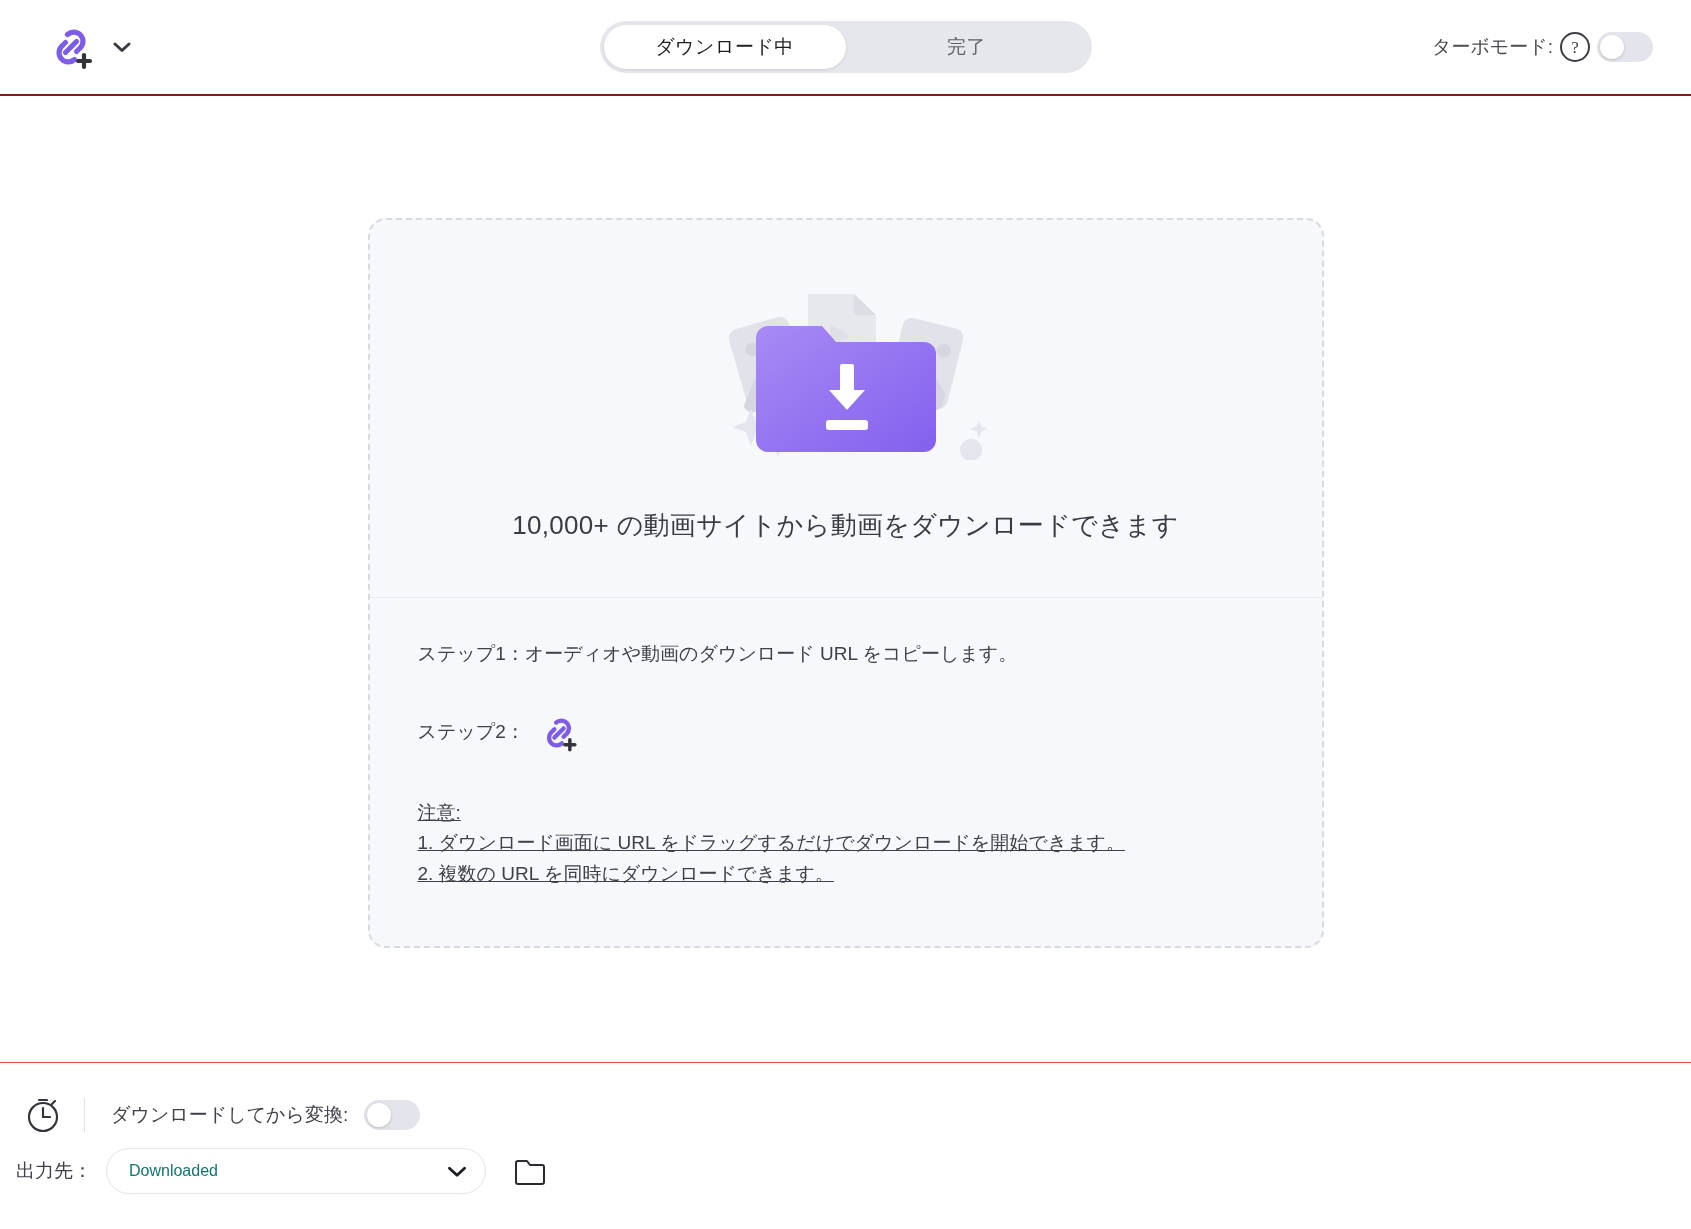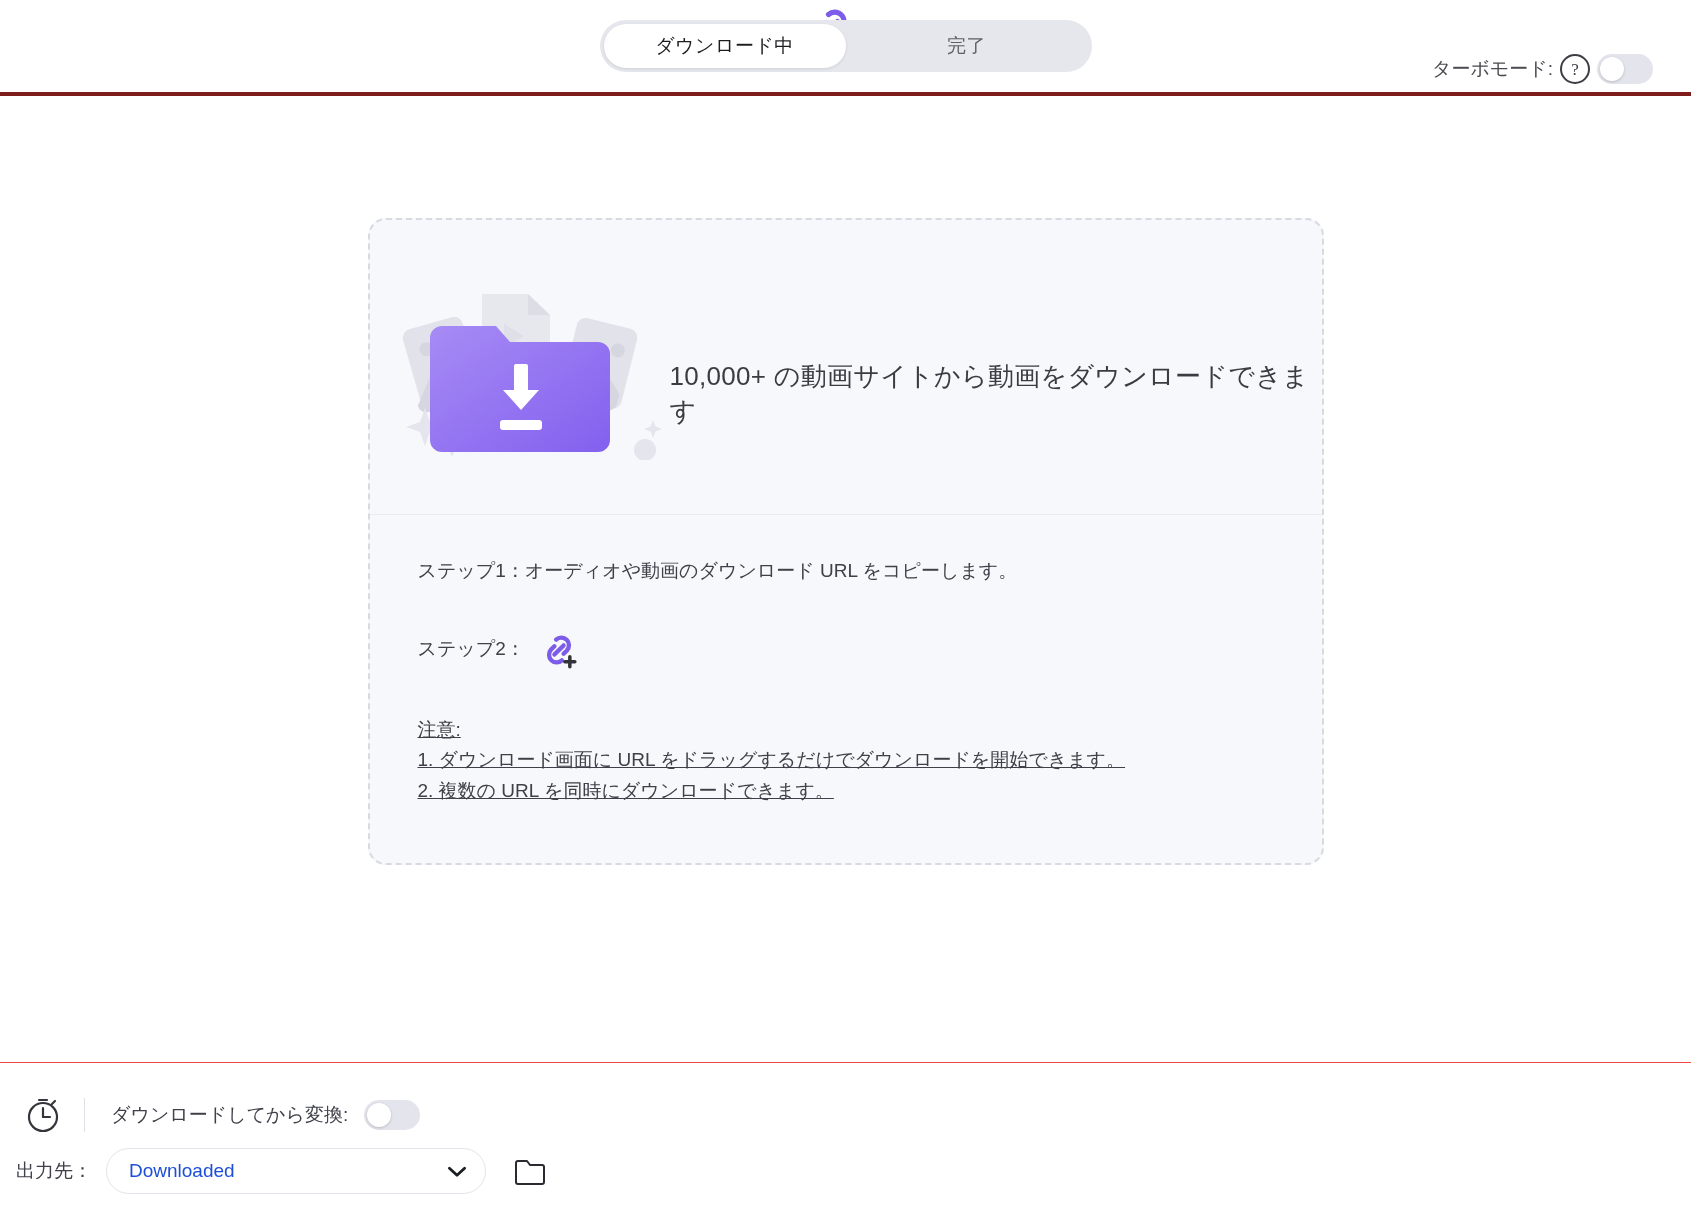--- a/index.html
+++ b/index.html
@@ -18,27 +18,26 @@
     display: flex;
     flex-direction: column;
     background: #ffffff;
     position: relative;
   }
 
   
   .header {
     height: 96px;
     min-height: 96px;
-    border-bottom: 4px solid #7f1d1d;
+    border-bottom: 2px solid #7f1d1d;
     display: flex;
     align-items: center;
     padding: 0 38px 0 44px;
     position: relative;
     background: #ffffff;
-    flex-direction: column;
   }
 
   .header-left {
     display: flex;
     align-items: center;
     gap: 14px;
   }
 
   .logo-btn {
     width: 54px;
@@ -153,21 +152,21 @@
     width: 956px;
     border: 2px dashed #d8dae2;
     border-radius: 18px;
     background: #f7f8fb;
     overflow: hidden;
   }
 
   .card-top {
     padding: 60px 0 54px;
     display: flex;
-    flex-direction: row;
+    flex-direction: column;
     align-items: center;
     border-bottom: 1px solid #eaebf0;
   }
 
   .illustration {
     width: 300px;
     height: 180px;
     position: relative;
   }
 
@@ -258,22 +257,22 @@
     border: 1px solid #e3e4ea;
     border-radius: 999px;
     background: #ffffff;
     display: flex;
     align-items: center;
     padding: 0 18px 0 22px;
     cursor: pointer;
   }
 
   .select-value {
-    font-size: 19px;
-    color: #1d4ed8;
+    font-size: 16px;
+    color: #0f766e;
     flex: 1;
     overflow: hidden;
     white-space: nowrap;
     text-overflow: ellipsis;
   }
 
   .folder-btn {
     margin-left: 24px;
     width: 40px;
     height: 40px;

